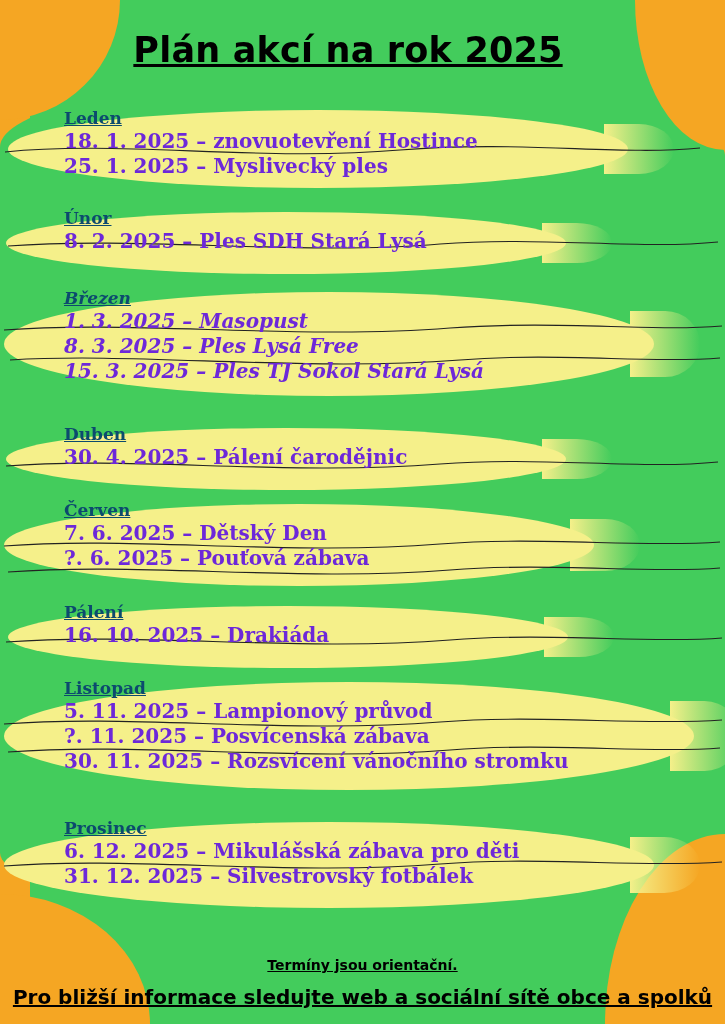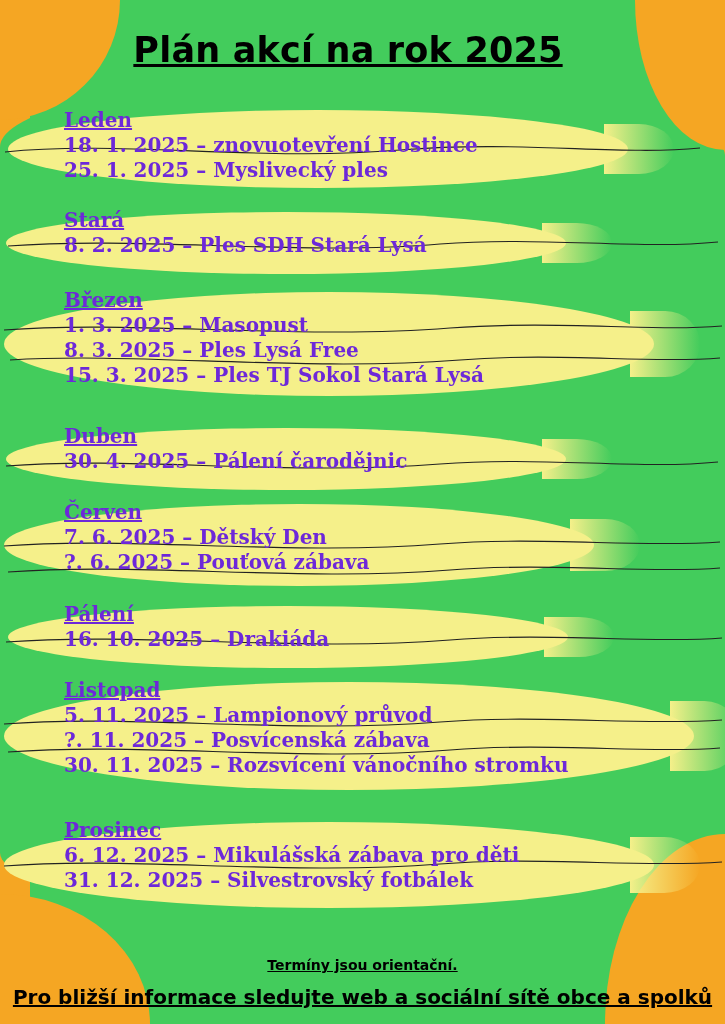--- a/index.html
+++ b/index.html
@@ -114,23 +114,23 @@
     text-decoration: underline;
     letter-spacing: 0.2px;
   }
 
   .month-block {
     position: absolute;
     left: 64px;
   }
   .month-name {
     font-family: "DejaVu Serif", serif;
-    font-size: 20px;
-    font-weight: bold;
-    color: #6d28d9;
+    font-size: 17px;
+    font-weight: bold;
+    color: #0c4a6e;
     text-decoration: underline;
     margin-bottom: 1px;
     letter-spacing: 0px;
   }
   .event {
     font-family: "DejaVu Serif", serif;
     font-size: 20px;
     font-weight: bold;
     color: #6d28d9;
     line-height: 1.24;
@@ -197,25 +197,25 @@
 
     <div class="title">Plán akcí na rok 2025</div>
 
     <div class="month-block" style="top:108px;">
       <div class="month-name">Leden</div>
       <div class="event">18. 1. 2025 – znovuotevření Hostince</div>
       <div class="event">25. 1. 2025 – Myslivecký ples</div>
     </div>
 
     <div class="month-block" style="top:208px;">
-      <div class="month-name">Stará</div>
+      <div class="month-name">Únor</div>
       <div class="event">8. 2. 2025 – Ples SDH Stará Lysá</div>
     </div>
 
-    <div class="month-block" style="top:288px;">
+    <div class="month-block" style="top:288px;font-style:italic;">
       <div class="month-name">Březen</div>
       <div class="event">1. 3. 2025 – Masopust</div>
       <div class="event">8. 3. 2025 – Ples Lysá Free</div>
       <div class="event">15. 3. 2025 – Ples TJ Sokol Stará Lysá</div>
     </div>
 
     <div class="month-block" style="top:424px;">
       <div class="month-name">Duben</div>
       <div class="event">30. 4. 2025 – Pálení čarodějnic</div>
     </div>

